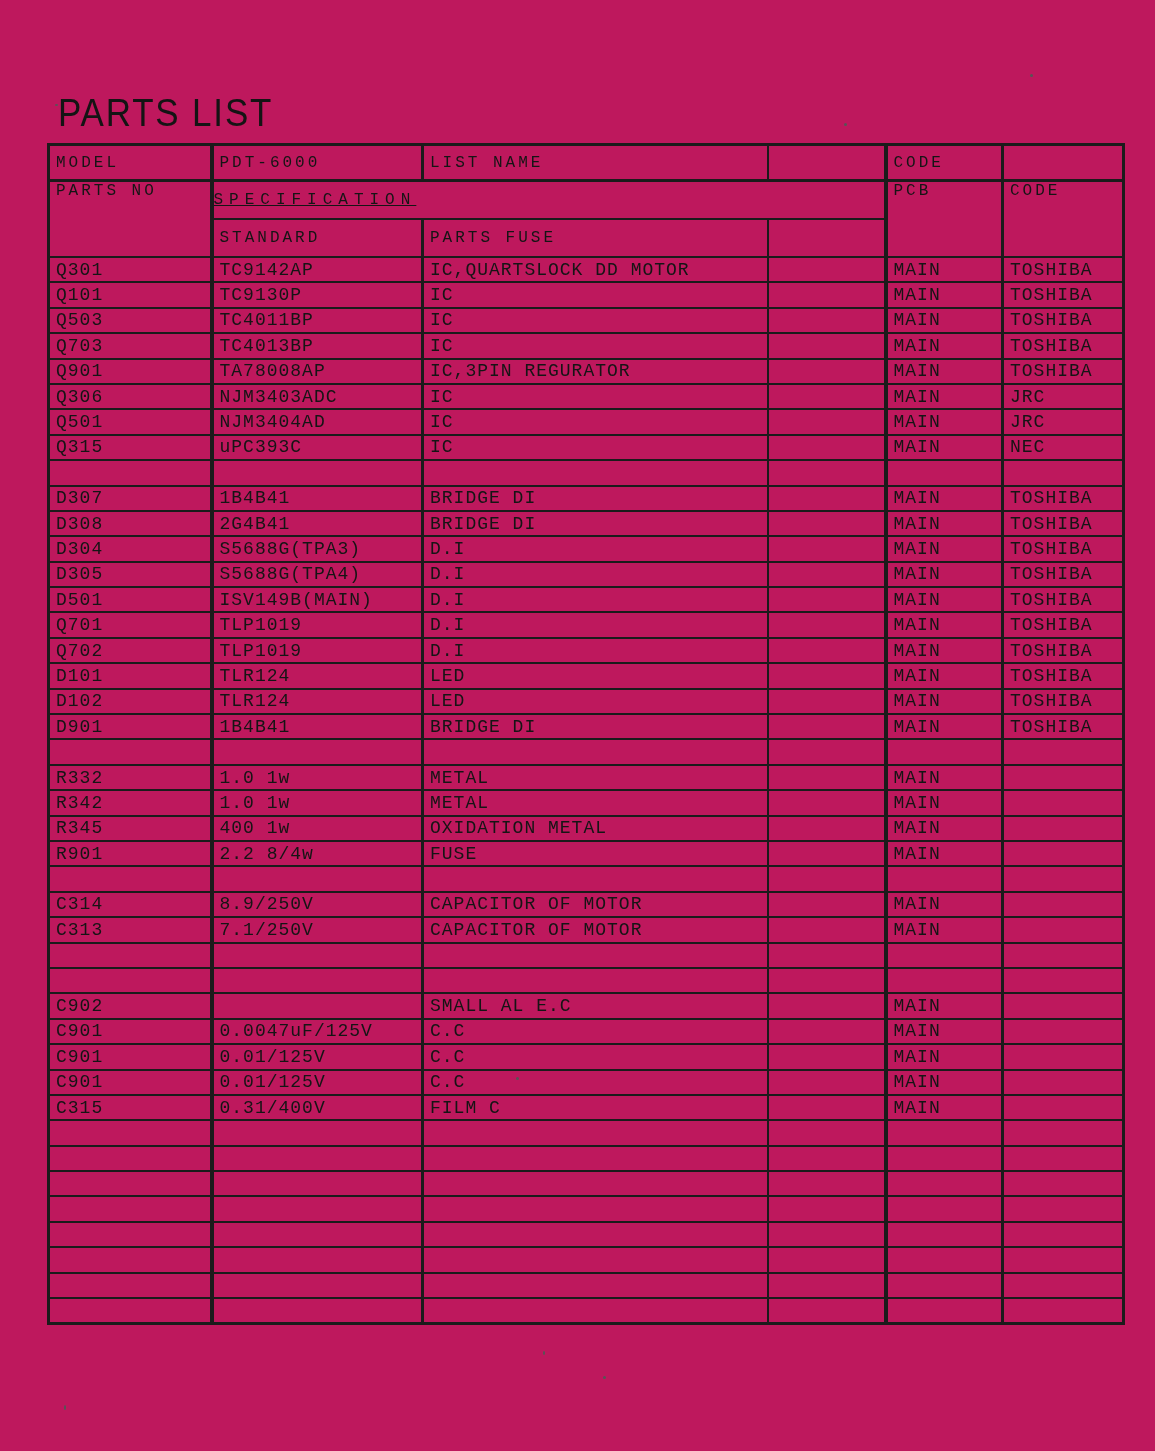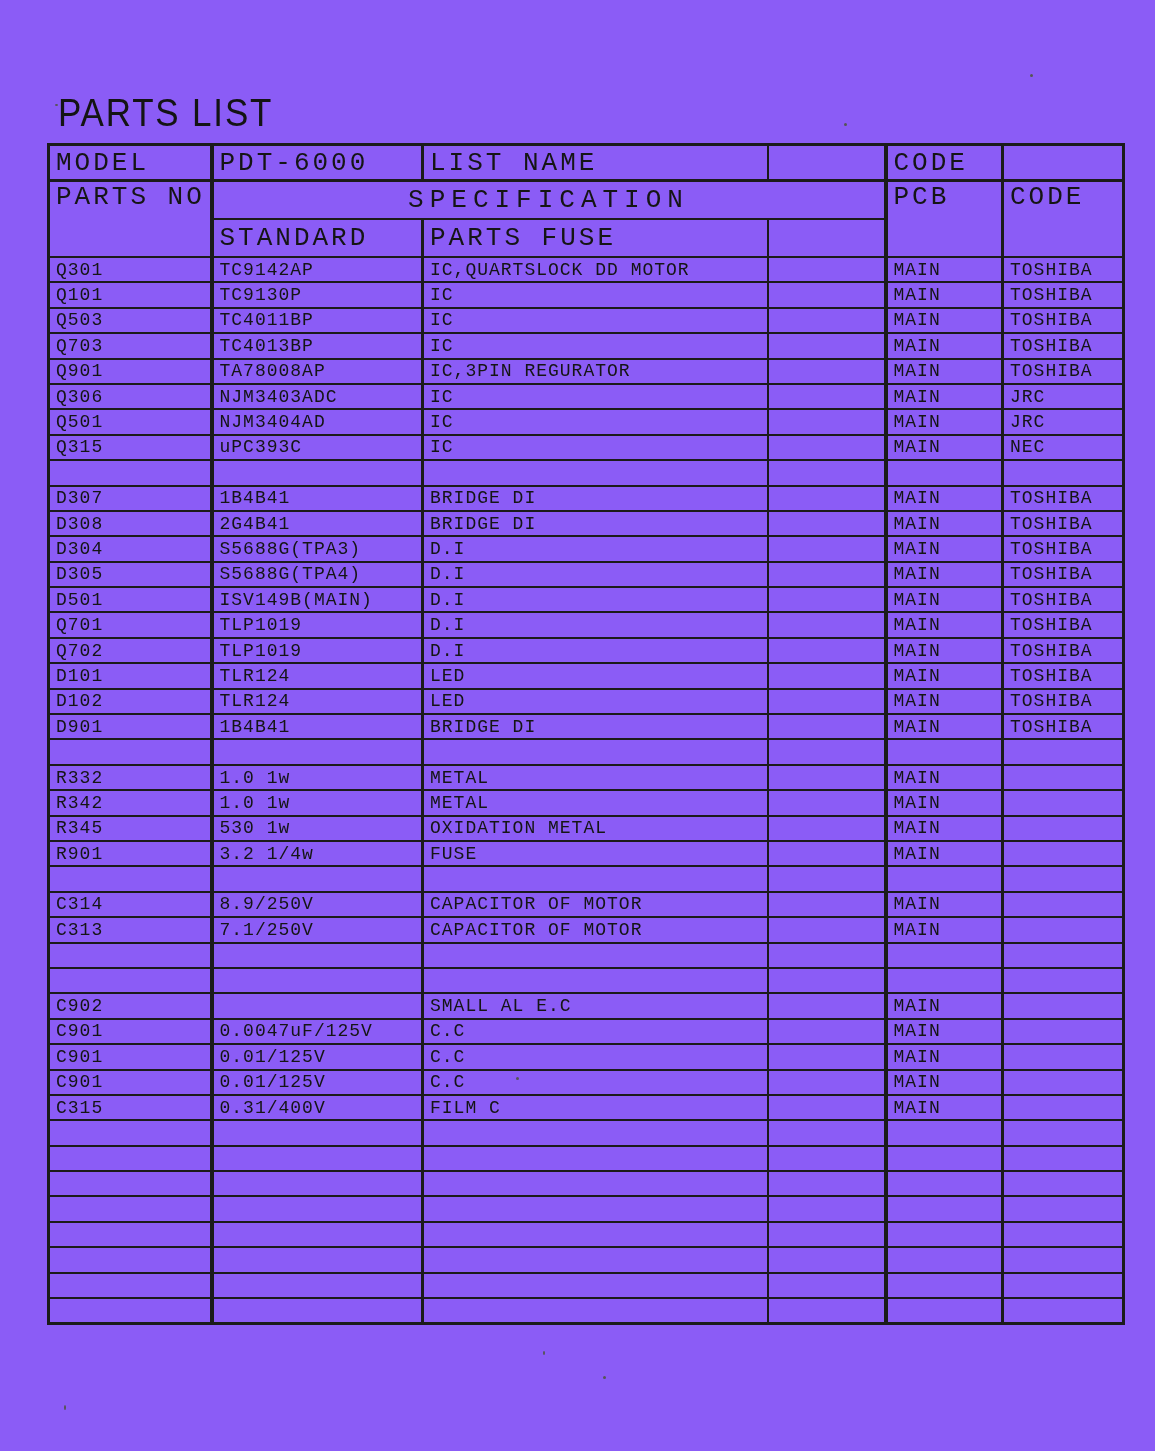--- a/index.html
+++ b/index.html
@@ -1,19 +1,19 @@
 <!DOCTYPE html>
 <html><head>
 <meta charset="utf-8">
 <style>
   html,body{margin:0;padding:0;background:#e8e8e8;}
   .page{
     position:relative;
     width:1155px;height:1451px;
-    background:#8b5cf6;
+    background:#be185d;
     overflow:hidden;
     font-family:"Liberation Mono","DejaVu Sans Mono",monospace;
     color:#171717;
   }
   .page-title{
     position:absolute;left:58px;top:92px;
     font-family:"Liberation Sans","DejaVu Sans",sans-serif;
     font-size:38px;font-weight:400;letter-spacing:2px;color:#141414;
     transform:scaleX(0.92);transform-origin:left center;
     white-space:pre;
@@ -28,24 +28,24 @@
     padding:0 0 0 6px;margin:0;
     font-weight:400;text-align:left;vertical-align:middle;
     white-space:pre;overflow:hidden;
     font-size:18px;letter-spacing:1px;color:#151515;
   }
   
   .bl4{border-left:4px solid #1b1b1b;}
   .bl3{border-left:3px solid #1b1b1b;}
   .bl2{border-left:2px solid #1b1b1b;}
   
-  thead td{font-size:26px;letter-spacing:3px;height:33px;}
+  thead td{font-size:16px;letter-spacing:3px;height:33px;}
   tr.hrow1 td{border-bottom:3px solid #1b1b1b;}
   td.tall{vertical-align:top;padding-top:0;}
-  td.spec{text-align:center;letter-spacing:6px;padding-left:0;}
+  td.spec{letter-spacing:6px;padding-left:0;text-decoration:underline;}
   tr.hrow2 td{height:36px;}
   tr.hrow3 td{height:36px;}
   
   tbody td{height:23.4px;}
   .speck{position:absolute;background:#555;border-radius:50%;}
 </style>
 </head>
 <body>
 
 <div class="page">
@@ -254,29 +254,29 @@
         <tr>
           <td>R342</td>
           <td class="bl4">1.0 1w</td>
           <td class="bl3">METAL</td>
           <td class="bl2"></td>
           <td class="bl4">MAIN</td>
           <td class="bl3"></td>
         </tr>
         <tr>
           <td>R345</td>
-          <td class="bl4">530 1w</td>
+          <td class="bl4">400 1w</td>
           <td class="bl3">OXIDATION METAL</td>
           <td class="bl2"></td>
           <td class="bl4">MAIN</td>
           <td class="bl3"></td>
         </tr>
         <tr>
           <td>R901</td>
-          <td class="bl4">3.2 1/4w</td>
+          <td class="bl4">2.2 8/4w</td>
           <td class="bl3">FUSE</td>
           <td class="bl2"></td>
           <td class="bl4">MAIN</td>
           <td class="bl3"></td>
         </tr>
         <tr>
           <td></td>
           <td class="bl4"></td>
           <td class="bl3"></td>
           <td class="bl2"></td>

